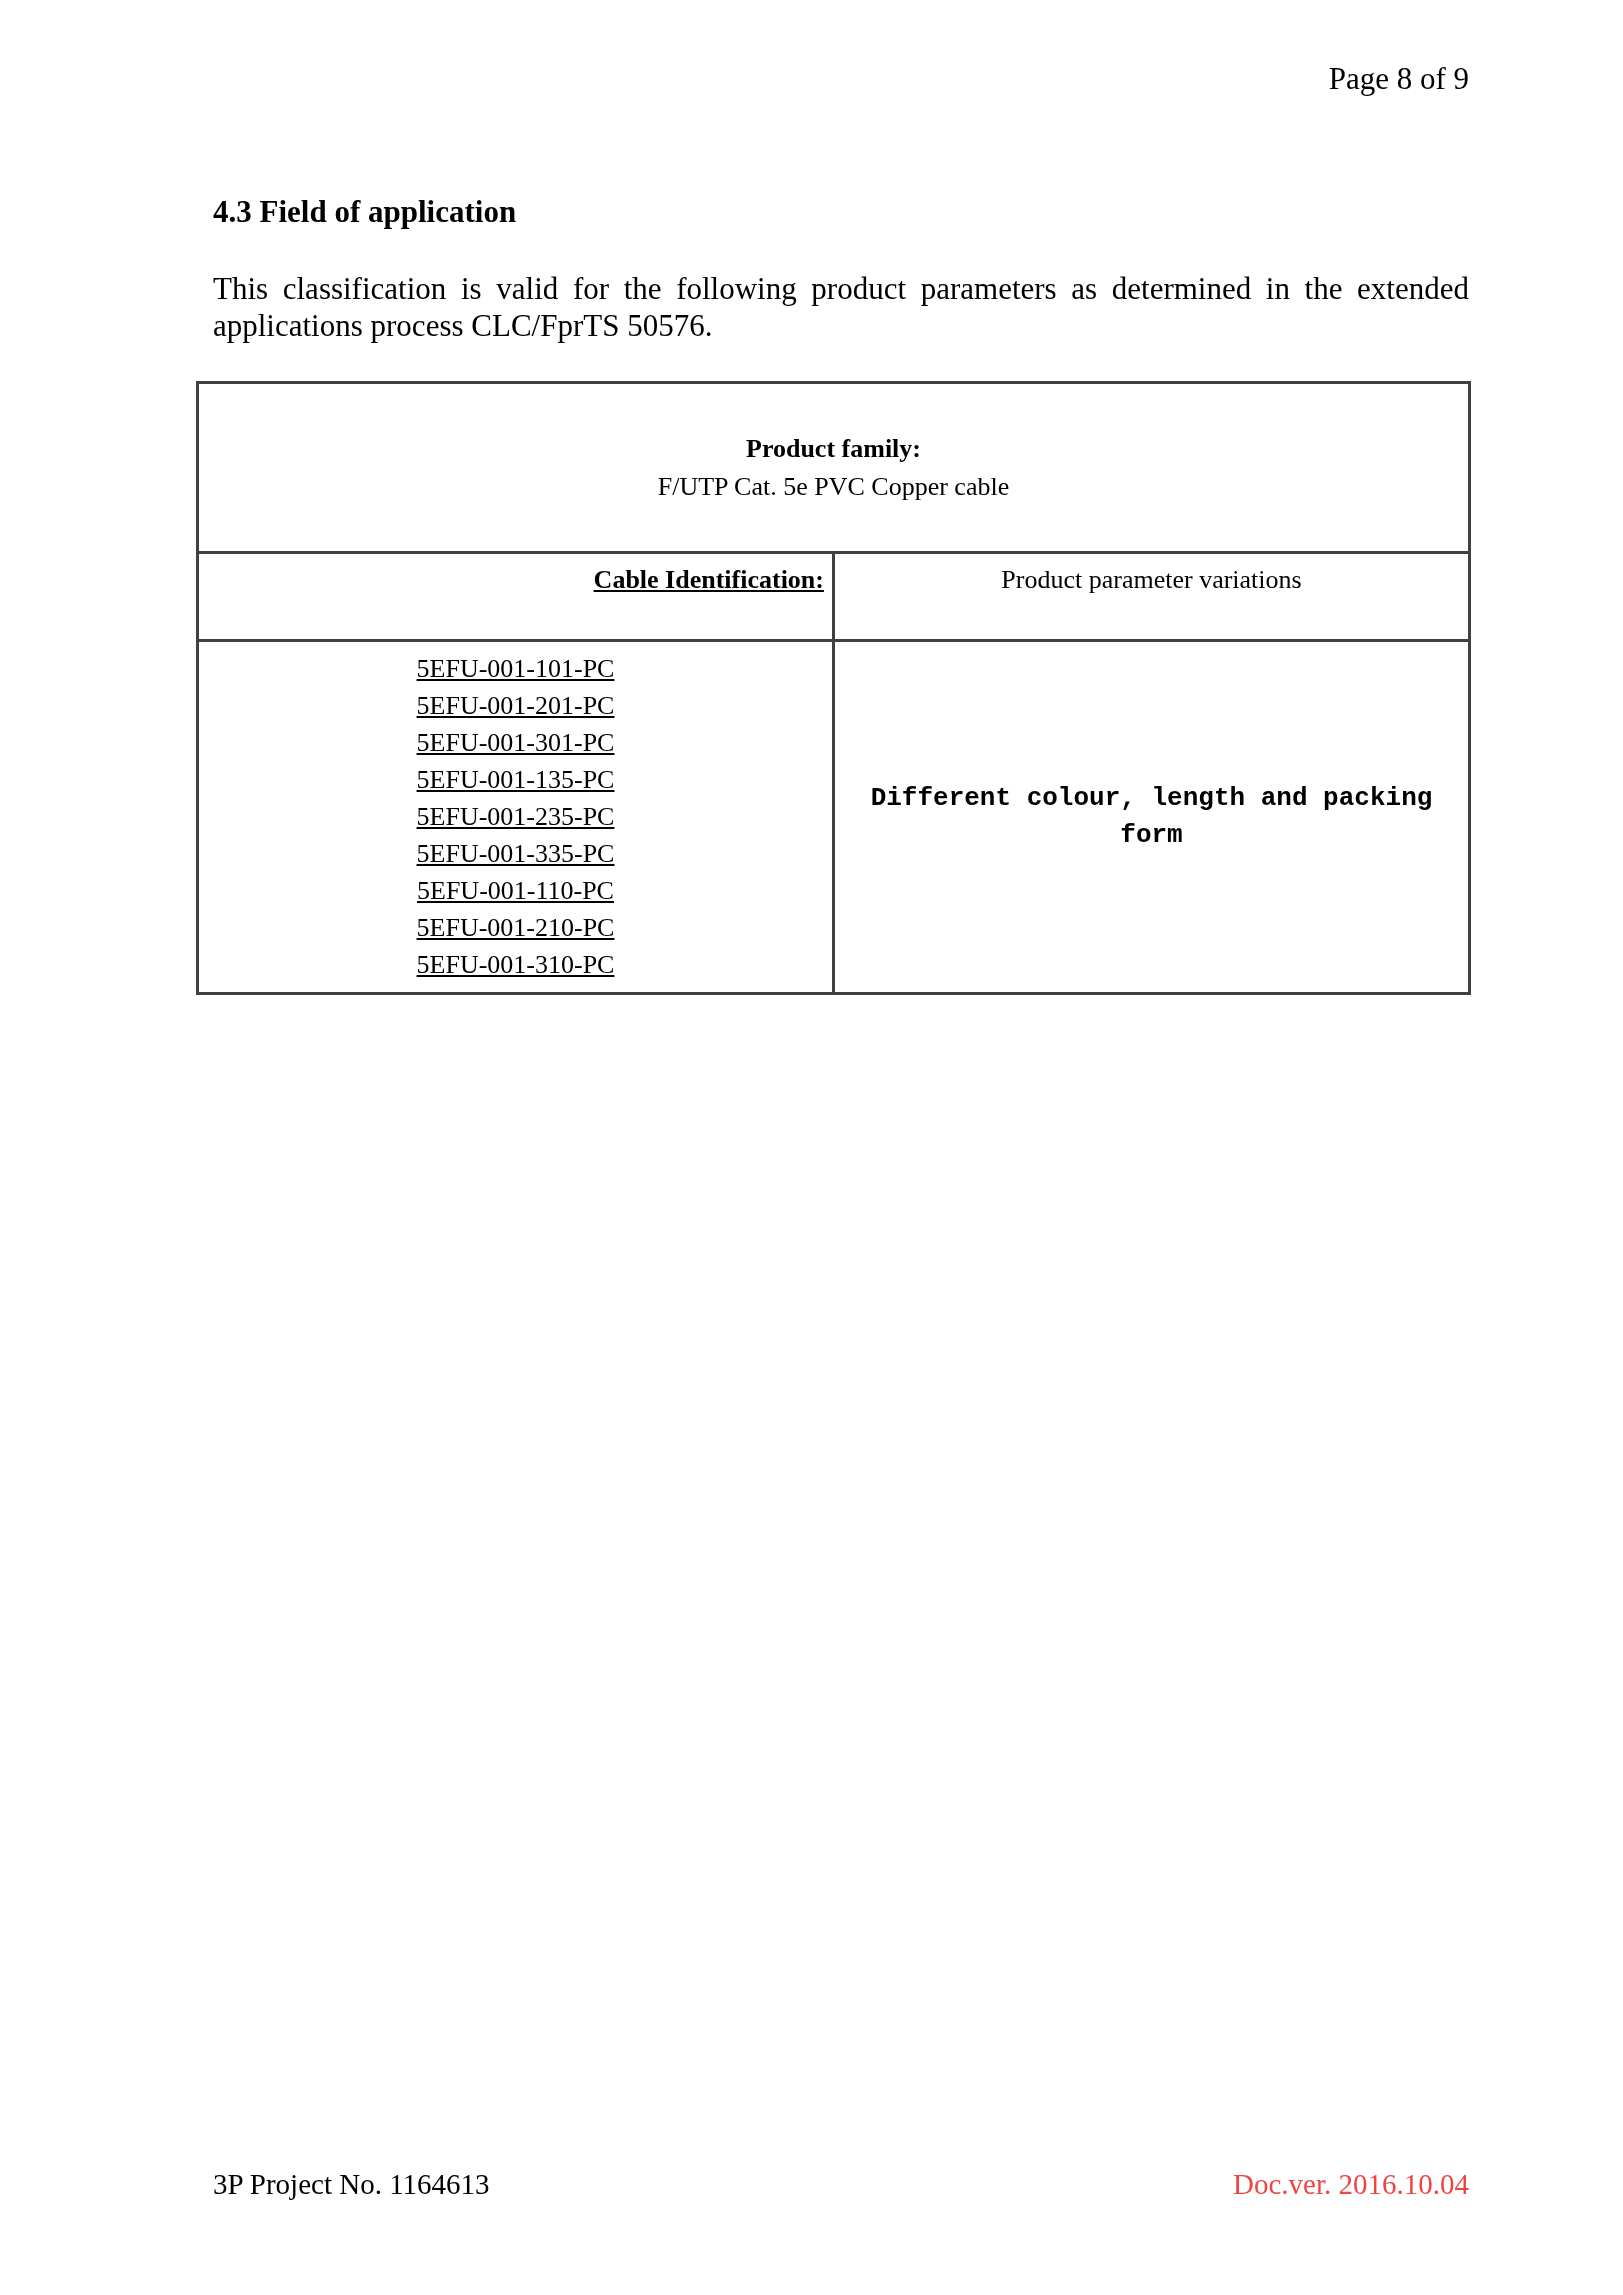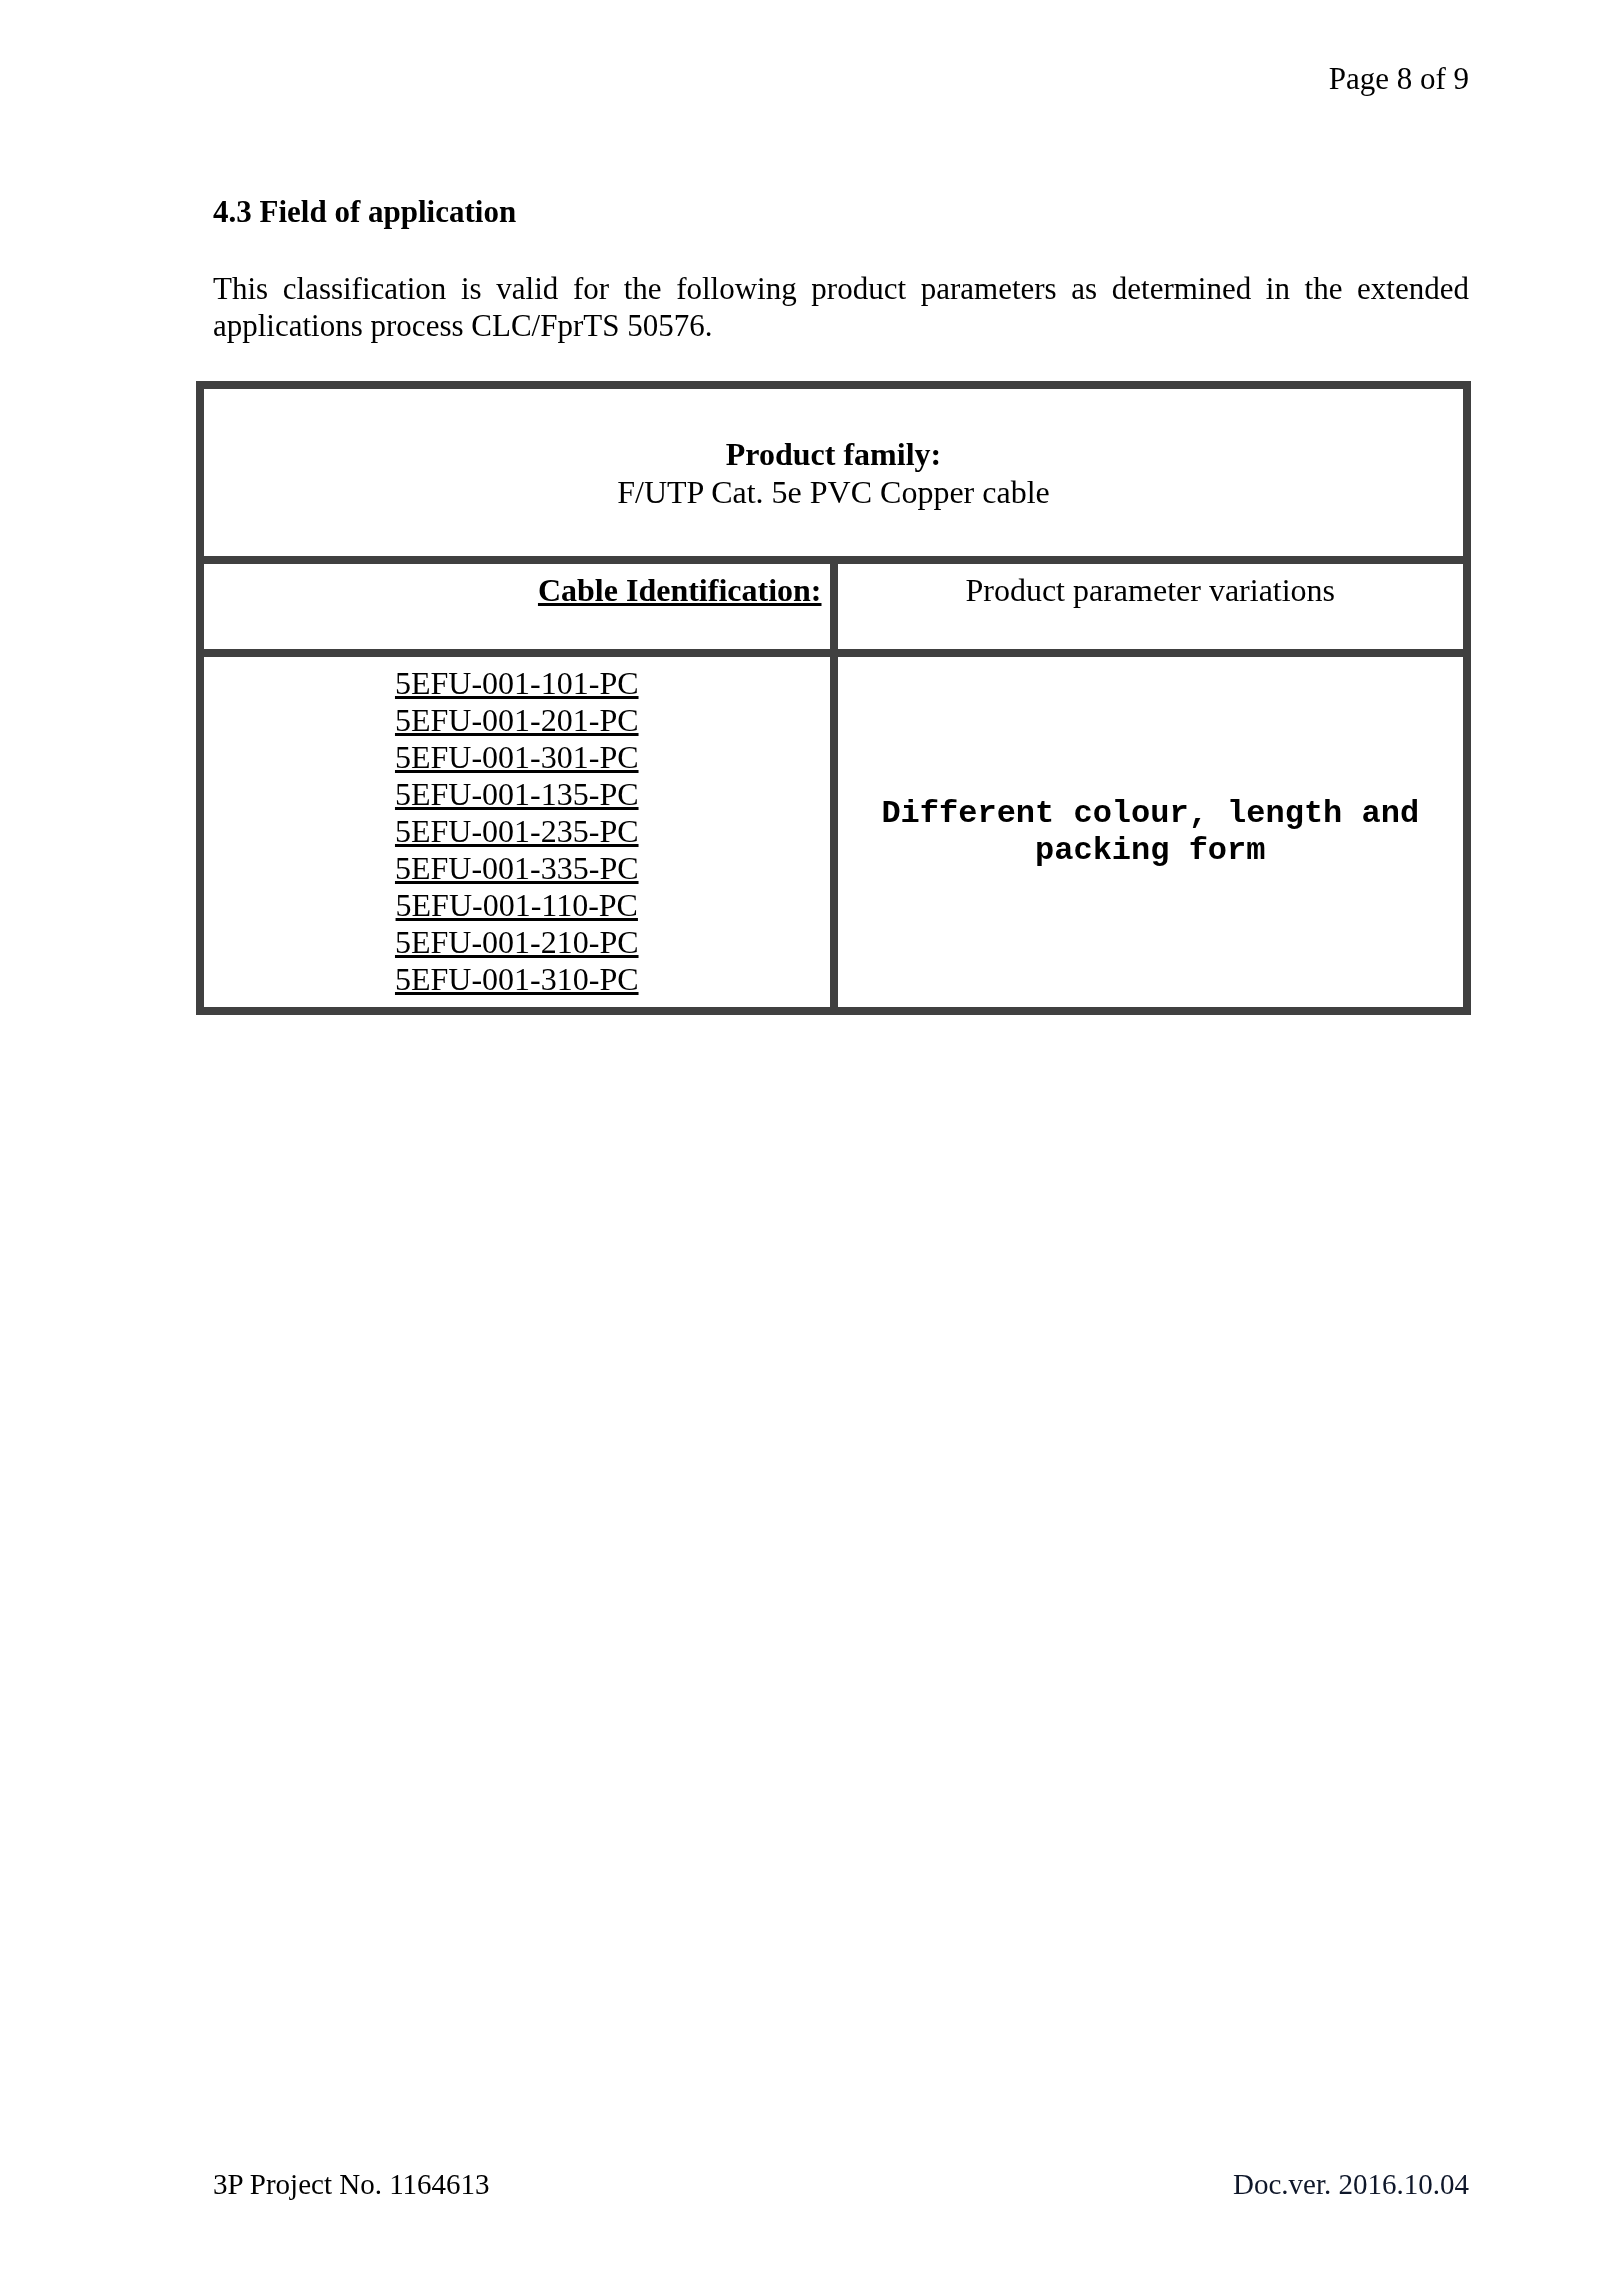--- a/index.html
+++ b/index.html
@@ -48,23 +48,23 @@
     position: absolute;
     top: 381px;
     left: 196px;
     width: 1275px;
     border-collapse: collapse;
     table-layout: fixed;
     font-size: 31px;
   }
   .product-table th,
   .product-table td {
-    border: 8px solid #404040;
+    border: 3px solid #404040;
     padding: 8px;
-    font-size: 32px;
+    font-size: 26px;
   }
   .family-cell {
     height: 151px;
     text-align: center;
     vertical-align: middle;
     line-height: 38px;
   }
   .family-label { font-weight: bold; }
   .family-value { font-weight: normal; }
   .col1-header {
@@ -110,21 +110,21 @@
     font-size: 29px;
     line-height: 34px;
     white-space: nowrap;
   }
   .footer-right {
     position: absolute;
     right: 154px;
     top: 2167px;
     font-size: 29px;
     line-height: 34px;
-    color: #0f172a;
+    color: #ef4444;
     white-space: nowrap;
   }
 </style>
 </head>
 <body>
 
 <div class="page">
 
   <div class="page-number">Page 8 of 9</div>
 

